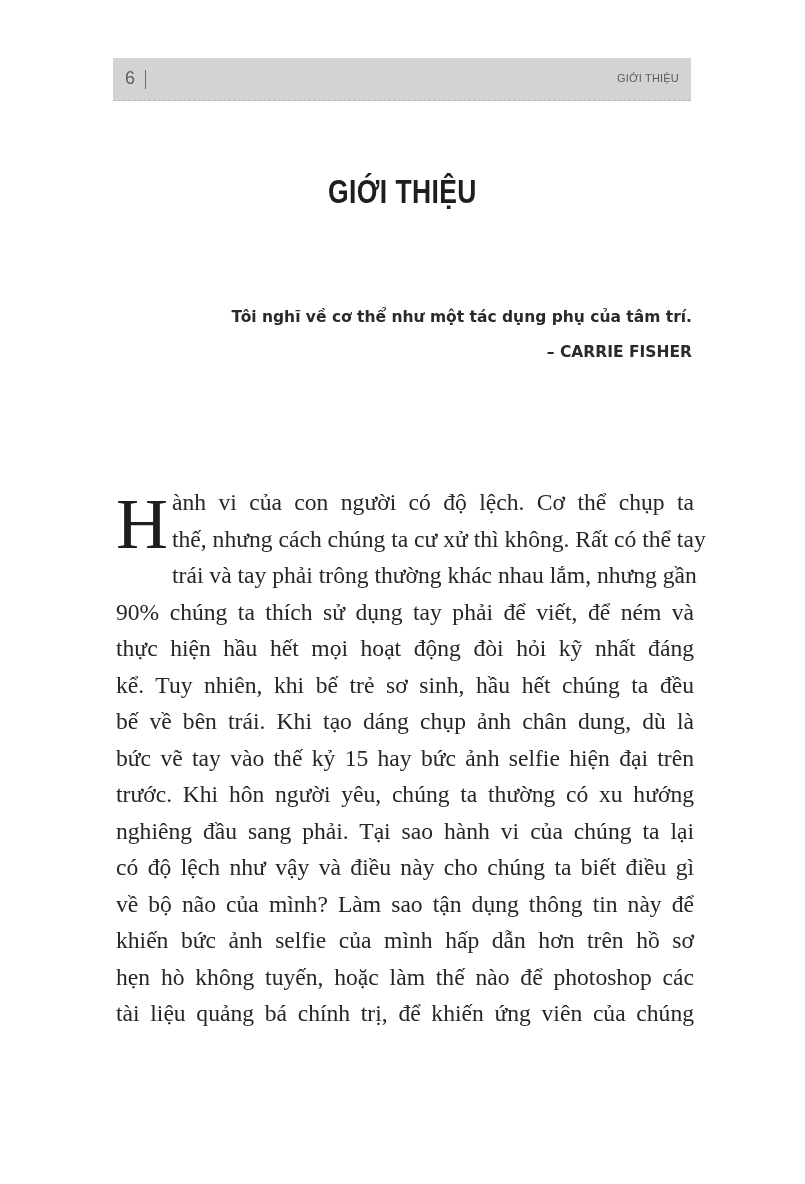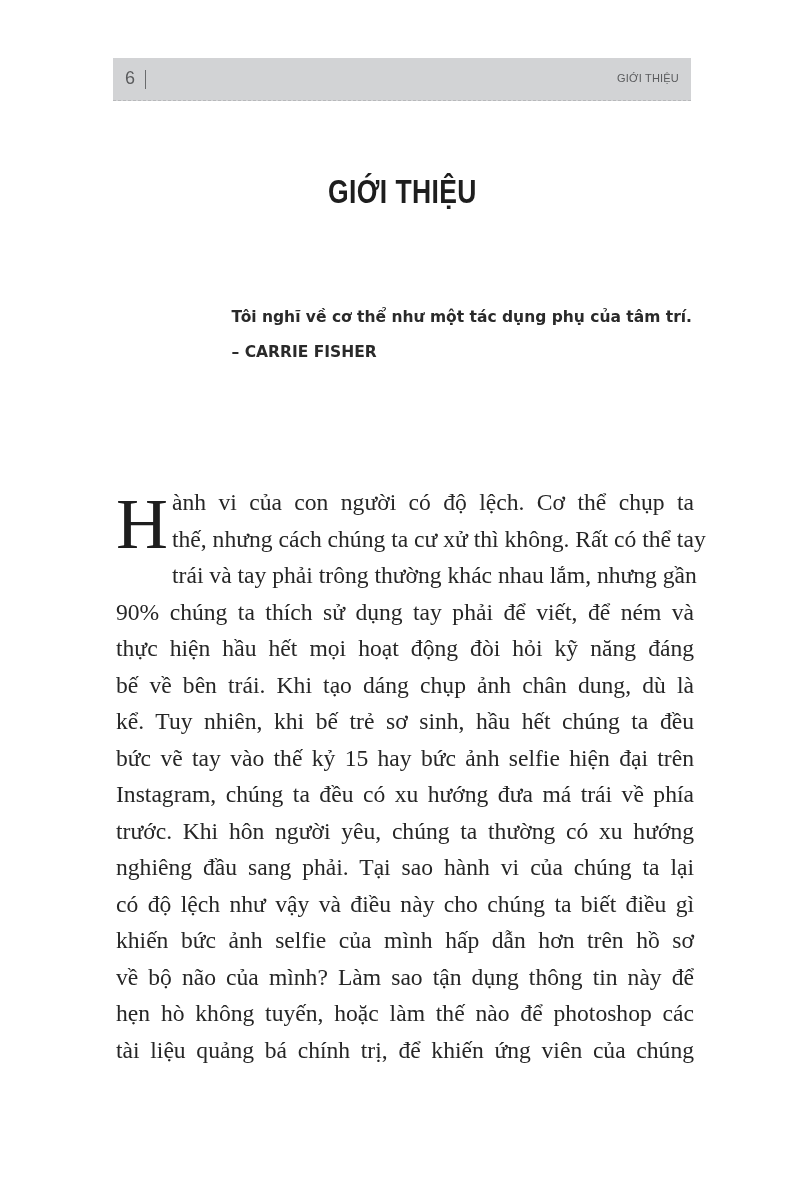--- a/index.html
+++ b/index.html
@@ -11,21 +11,21 @@
   }
   .page-number { position: absolute; left: 12px; top: 10px; font-size: 18px; }
   .header-divider { position: absolute; left: 32px; top: 12px; width: 1px; height: 19px; background: #6a6b6d; }
   .running-title { position: absolute; right: 12px; top: 14px; font-size: 11px; letter-spacing: 0.2px; }
   .chapter-title {
     position: absolute; left: 0; width: 805px; top: 172px; text-align: center;
     font-family: "Liberation Sans", sans-serif; font-weight: bold; font-size: 34px;
     color: #1e1e1e; transform: scaleX(0.78); transform-origin: center; letter-spacing: 0.5px;
   }
   .epigraph {
-    position: absolute; right: 113px; top: 300px; text-align: left;
+    position: absolute; right: 113px; top: 300px; text-align: right;
     font-family: "DejaVu Sans", sans-serif; font-weight: bold; font-size: 15.5px;
     color: #2a2a2a; line-height: 35px;
   }
   .body-text {
     position: absolute; left: 116px; top: 484px; width: 578px;
     font-family: "Liberation Serif", serif; font-size: 23.6px; line-height: 36.5px;
     color: #262626; text-align: justify; text-align-last: justify;
   }
   .body-line { display: block; text-align: justify; text-align-last: justify; white-space: nowrap; }
   .drop-cap {
@@ -48,25 +48,24 @@
   <div>Tôi nghĩ về cơ thể như một tác dụng phụ của tâm trí.</div>
   <div>– CARRIE FISHER</div>
 </div>
 
 <div class="body-text">
   <span class="drop-cap">H</span>
   <span class="body-line">ành vi của con người có độ lệch. Cơ thể chụp ta</span>
   <span class="body-line">thế, nhưng cách chúng ta cư xử thì không. Rất có thể tay</span>
   <span class="body-line">trái và tay phải trông thường khác nhau lắm, nhưng gần</span>
   <span class="body-line">90% chúng ta thích sử dụng tay phải để viết, để ném và</span>
-  <span class="body-line">thực hiện hầu hết mọi hoạt động đòi hỏi kỹ năng đáng</span>
+  <span class="body-line">thực hiện hầu hết mọi hoạt động đòi hỏi kỹ nhất đáng</span>
+  <span class="body-line">kể. Tuy nhiên, khi bế trẻ sơ sinh, hầu hết chúng ta đều</span>
   <span class="body-line">bế về bên trái. Khi tạo dáng chụp ảnh chân dung, dù là</span>
-  <span class="body-line">kể. Tuy nhiên, khi bế trẻ sơ sinh, hầu hết chúng ta đều</span>
   <span class="body-line">bức vẽ tay vào thế kỷ 15 hay bức ảnh selfie hiện đại trên</span>
-  <span class="body-line">Instagram, chúng ta đều có xu hướng đưa má trái về phía</span>
   <span class="body-line">trước. Khi hôn người yêu, chúng ta thường có xu hướng</span>
   <span class="body-line">nghiêng đầu sang phải. Tại sao hành vi của chúng ta lại</span>
   <span class="body-line">có độ lệch như vậy và điều này cho chúng ta biết điều gì</span>
+  <span class="body-line">về bộ não của mình? Làm sao tận dụng thông tin này để</span>
   <span class="body-line">khiến bức ảnh selfie của mình hấp dẫn hơn trên hồ sơ</span>
-  <span class="body-line">về bộ não của mình? Làm sao tận dụng thông tin này để</span>
   <span class="body-line">hẹn hò không tuyến, hoặc làm thế nào để photoshop các</span>
   <span class="body-line">tài liệu quảng bá chính trị, để khiến ứng viên của chúng</span>
 </div>
 
 </body></html>

